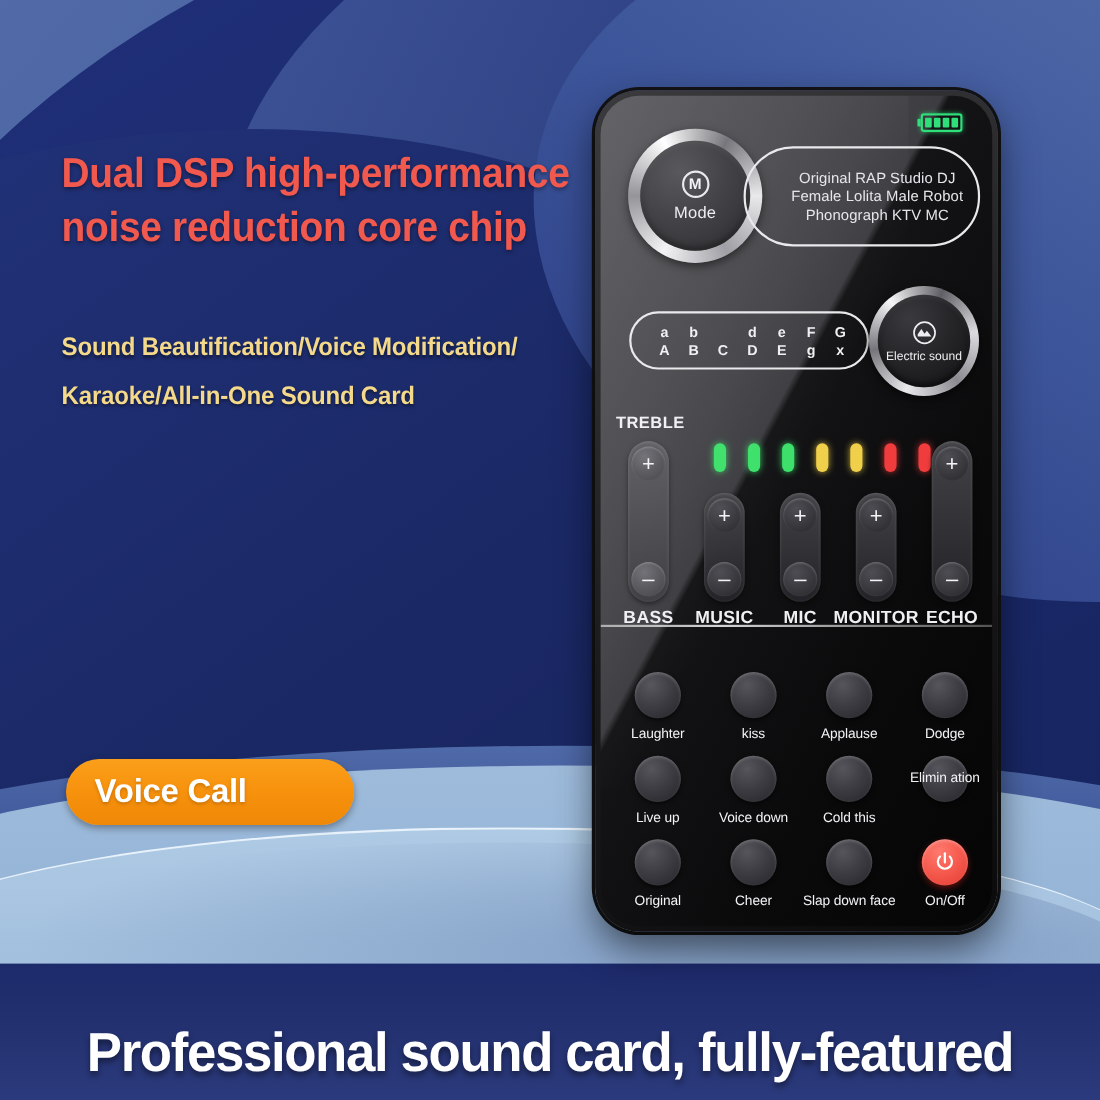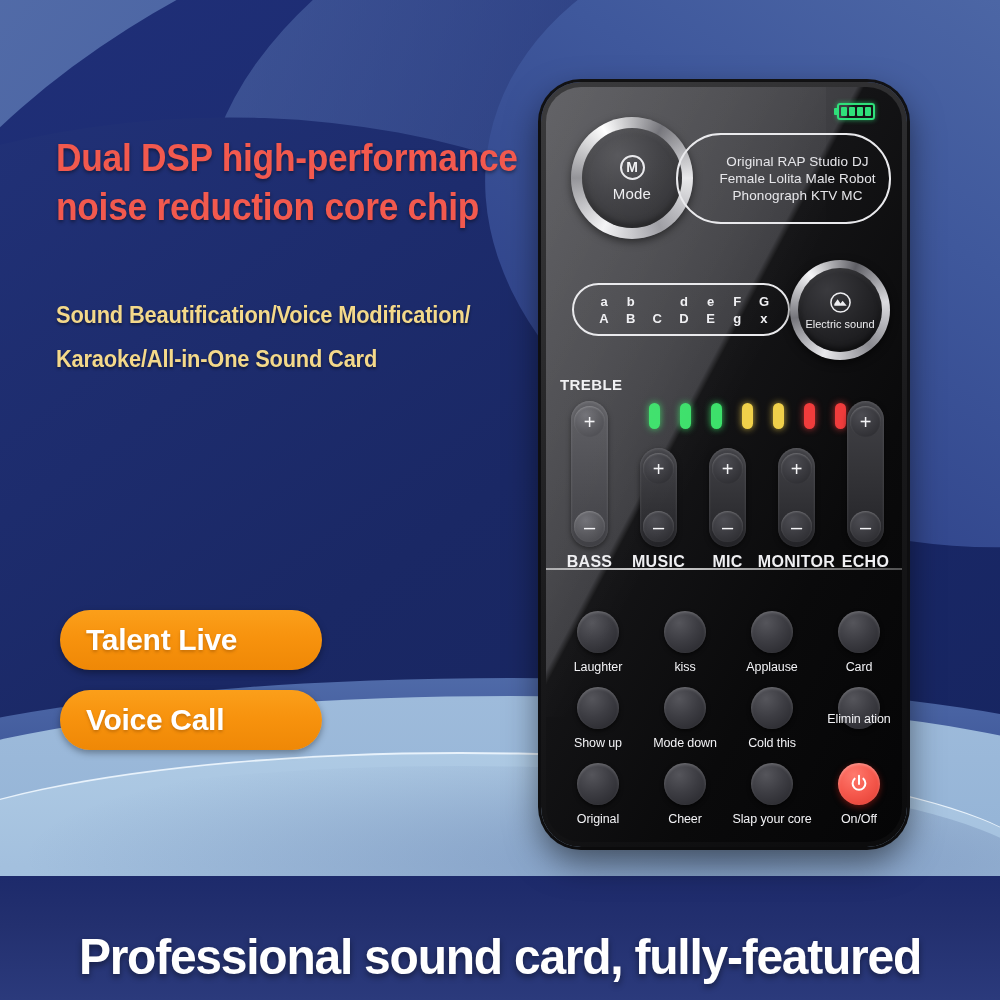--- a/index.html
+++ b/index.html
@@ -401,42 +401,42 @@
     <div class="sbtn" style="left:31px;  top:524px;"></div>
     <div class="slabel" style="left:5px;  top:573px;">Laughter</div>
 
     <div class="sbtn" style="left:118px; top:524px;"></div>
     <div class="slabel" style="left:92px; top:573px;">kiss</div>
 
     <div class="sbtn" style="left:205px; top:524px;"></div>
     <div class="slabel" style="left:179px;top:573px;">Applause</div>
 
     <div class="sbtn" style="left:292px; top:524px;"></div>
-    <div class="slabel" style="left:266px;top:573px;">Card</div>
+    <div class="slabel" style="left:266px;top:573px;">Dodge</div>
 
     <div class="sbtn" style="left:31px;  top:600px;"></div>
-    <div class="slabel" style="left:5px;  top:649px;">Show up</div>
+    <div class="slabel" style="left:5px;  top:649px;">Live up</div>
 
     <div class="sbtn" style="left:118px; top:600px;"></div>
-    <div class="slabel" style="left:92px; top:649px;">Mode down</div>
+    <div class="slabel" style="left:92px; top:649px;">Voice down</div>
 
     <div class="sbtn" style="left:205px; top:600px;"></div>
     <div class="slabel" style="left:179px;top:649px;">Cold this</div>
 
     <div class="sbtn" style="left:292px; top:600px;"></div>
-    <div class="slabel" style="left:266px;top:613px;margin-top:12px;">Elimin ation</div>
+    <div class="slabel" style="left:266px;top:613px;">Elimin ation</div>
 
     <div class="sbtn" style="left:31px;  top:676px;"></div>
     <div class="slabel" style="left:5px;  top:725px;">Original</div>
 
     <div class="sbtn" style="left:118px; top:676px;"></div>
     <div class="slabel" style="left:92px; top:725px;">Cheer</div>
 
     <div class="sbtn" style="left:205px; top:676px;"></div>
-    <div class="slabel" style="left:179px;top:725px;">Slap your core</div>
+    <div class="slabel" style="left:179px;top:725px;">Slap down face</div>
 
     <div class="sbtn pwr" style="left:292px; top:676px;">
       <svg width="22" height="22" viewBox="0 0 24 24">
         <path d="M12 3 L12 12" stroke="#ffffff" stroke-width="2.2" stroke-linecap="round" fill="none"></path>
         <path d="M7.2 6.2 A7 7 0 1 0 16.8 6.2" stroke="#ffffff" stroke-width="2.2" stroke-linecap="round" fill="none"></path>
       </svg>
     </div>
     <div class="slabel" style="left:266px;top:725px;">On/Off</div>
 
     <div class="dev-gloss"></div>
@@ -448,21 +448,18 @@
     <div>Dual DSP high-performance</div>
     <div>noise reduction core chip</div>
   </div>
 
   <div class="subhead">
     <div>Sound Beautification/Voice Modification/</div>
     <div>Karaoke/All-in-One Sound Card</div>
   </div>
 
 
-  <div class="pill pill-2">
-    <span>Talent Live</span>
-  </div>
   <div class="pill pill-3">
     <span>Voice Call</span>
   </div>
 </div>
 
 <div class="bottom-headline">Professional sound card, fully-featured</div>
 
 </body></html>

